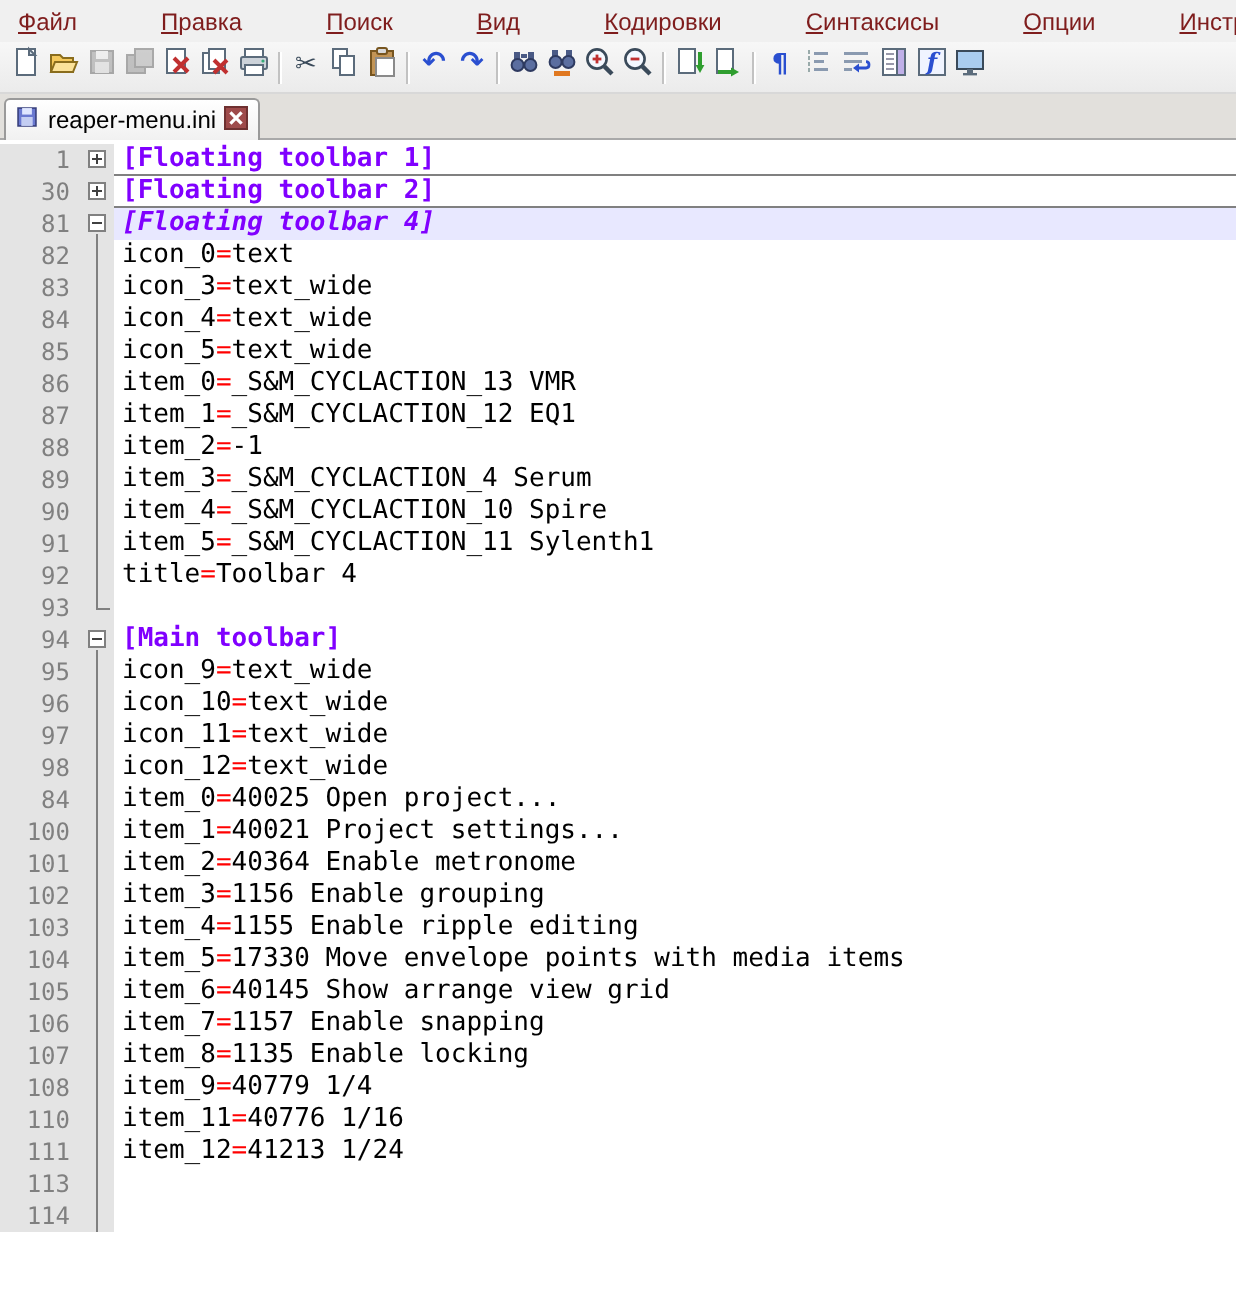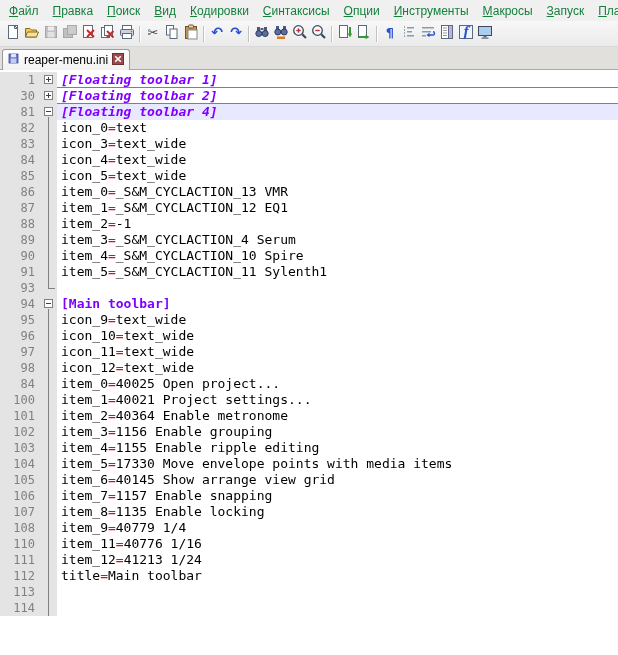--- a/index.html
+++ b/index.html
@@ -7,22 +7,22 @@
   body {
     width:618px; height:655px; overflow:hidden;
     font-family:"Liberation Sans", sans-serif;
     -webkit-font-smoothing:antialiased;
   }
   .window { width:618px; height:655px; display:flex; flex-direction:column; background:#f0f0f0; }
 
   
   .menubar {
     height:21px; flex:none; display:flex; align-items:center;
-    background:#f0f0f0; font-size:12px; color:#15803d; padding-left:2px;
-    white-space:nowrap; overflow:hidden;
+    background:#f0f0f0; font-size:12px; color:#7f1d1d; padding-left:2px;
+    white-space:nowrap; overflow:hidden;gap:28px;
   }
   .mitem { padding:2px 7px; cursor:default; }
   .mitem u { text-decoration:underline; }
 
   
   .toolbar {
     height:26px; flex:none; display:flex; align-items:center;
     background:linear-gradient(#f7f7f7,#ebebeb); border-bottom:1px solid #d8d8d8;
     padding-left:3px;
   }
@@ -59,21 +59,21 @@
   .fbox { position:absolute; left:3px; top:3px; }
   .vl { position:absolute; left:7px; width:1px; background:var(--fold-color,#808080); }
   .vl-full { top:0; bottom:0; }
   .vl-b { top:13px; bottom:0; }
   .vl-t { top:0; height:8px; }
   .hl { position:absolute; left:7px; right:2px; top:8px; height:1px; background:var(--fold-color,#808080); }
   .code { flex:1; padding-left:4px; font-size:13px; color:var(--txt-color,#000); }
   .sec { color:var(--sec-color,#8000ff); font-weight:bold; }
   .eq  { color:var(--eq-color,#ff0000); }
   .row.current .code { background:var(--cur-bg,#e8e8ff);font-style:italic; }
-  .row.collapsed .code { box-shadow: inset 0 -1px 0 var(--fold-color,#808080); font-style: italic; }
+  .row.collapsed .code { box-shadow: inset 0 -1px 0 var(--fold-color,#808080); }
 </style>
 </head>
 <body>
 
 <div class="window">
 
   <div class="menubar" id="menubar">
       <span class="mitem"><u>Ф</u>айл</span>
       <span class="mitem"><u>П</u>равка</span>
       <span class="mitem"><u>П</u>оиск</span>
@@ -294,20 +294,21 @@
       <div class="row"><span class="ln">82</span><span class="fold"><i class="vl vl-full"></i></span><span class="code"><span>icon_0</span><span class="eq">=</span><span>text</span></span></div>
       <div class="row"><span class="ln">83</span><span class="fold"><i class="vl vl-full"></i></span><span class="code"><span>icon_3</span><span class="eq">=</span><span>text_wide</span></span></div>
       <div class="row"><span class="ln">84</span><span class="fold"><i class="vl vl-full"></i></span><span class="code"><span>icon_4</span><span class="eq">=</span><span>text_wide</span></span></div>
       <div class="row"><span class="ln">85</span><span class="fold"><i class="vl vl-full"></i></span><span class="code"><span>icon_5</span><span class="eq">=</span><span>text_wide</span></span></div>
       <div class="row"><span class="ln">86</span><span class="fold"><i class="vl vl-full"></i></span><span class="code"><span>item_0</span><span class="eq">=</span><span>_S&amp;M_CYCLACTION_13 VMR</span></span></div>
       <div class="row"><span class="ln">87</span><span class="fold"><i class="vl vl-full"></i></span><span class="code"><span>item_1</span><span class="eq">=</span><span>_S&amp;M_CYCLACTION_12 EQ1</span></span></div>
       <div class="row"><span class="ln">88</span><span class="fold"><i class="vl vl-full"></i></span><span class="code"><span>item_2</span><span class="eq">=</span><span>-1</span></span></div>
       <div class="row"><span class="ln">89</span><span class="fold"><i class="vl vl-full"></i></span><span class="code"><span>item_3</span><span class="eq">=</span><span>_S&amp;M_CYCLACTION_4 Serum</span></span></div>
       <div class="row"><span class="ln">90</span><span class="fold"><i class="vl vl-full"></i></span><span class="code"><span>item_4</span><span class="eq">=</span><span>_S&amp;M_CYCLACTION_10 Spire</span></span></div>
       <div class="row"><span class="ln">91</span><span class="fold"><i class="vl vl-full"></i></span><span class="code"><span>item_5</span><span class="eq">=</span><span>_S&amp;M_CYCLACTION_11 Sylenth1</span></span></div>
+      <div class="row"><span class="ln">92</span><span class="fold"><i class="vl vl-full"></i></span><span class="code"><span>title</span><span class="eq">=</span><span>Toolbar 4</span></span></div>
       <div class="row"><span class="ln">93</span><span class="fold"><i class="vl vl-t"></i><i class="hl"></i></span><span class="code"></span></div>
       <div class="row"><span class="ln">94</span><span class="fold"><svg class="fbox" width="9" height="9" viewBox="0 0 9 9">
             <rect x="0.5" y="0.5" width="8" height="8" fill="#ffffff" stroke="#808080"></rect>
             <line x1="2" y1="4.5" x2="7" y2="4.5" stroke="#404040" stroke-width="1"></line>
           </svg><i class="vl vl-b"></i></span><span class="code"><span class="sec">[Main toolbar]</span></span></div>
       <div class="row"><span class="ln">95</span><span class="fold"><i class="vl vl-full"></i></span><span class="code"><span>icon_9</span><span class="eq">=</span><span>text_wide</span></span></div>
       <div class="row"><span class="ln">96</span><span class="fold"><i class="vl vl-full"></i></span><span class="code"><span>icon_10</span><span class="eq">=</span><span>text_wide</span></span></div>
       <div class="row"><span class="ln">97</span><span class="fold"><i class="vl vl-full"></i></span><span class="code"><span>icon_11</span><span class="eq">=</span><span>text_wide</span></span></div>
       <div class="row"><span class="ln">98</span><span class="fold"><i class="vl vl-full"></i></span><span class="code"><span>icon_12</span><span class="eq">=</span><span>text_wide</span></span></div>
       <div class="row"><span class="ln">84</span><span class="fold"><i class="vl vl-full"></i></span><span class="code"><span>item_0</span><span class="eq">=</span><span>40025 Open project...</span></span></div>
@@ -315,18 +316,17 @@
       <div class="row"><span class="ln">101</span><span class="fold"><i class="vl vl-full"></i></span><span class="code"><span>item_2</span><span class="eq">=</span><span>40364 Enable metronome</span></span></div>
       <div class="row"><span class="ln">102</span><span class="fold"><i class="vl vl-full"></i></span><span class="code"><span>item_3</span><span class="eq">=</span><span>1156 Enable grouping</span></span></div>
       <div class="row"><span class="ln">103</span><span class="fold"><i class="vl vl-full"></i></span><span class="code"><span>item_4</span><span class="eq">=</span><span>1155 Enable ripple editing</span></span></div>
       <div class="row"><span class="ln">104</span><span class="fold"><i class="vl vl-full"></i></span><span class="code"><span>item_5</span><span class="eq">=</span><span>17330 Move envelope points with media items</span></span></div>
       <div class="row"><span class="ln">105</span><span class="fold"><i class="vl vl-full"></i></span><span class="code"><span>item_6</span><span class="eq">=</span><span>40145 Show arrange view grid</span></span></div>
       <div class="row"><span class="ln">106</span><span class="fold"><i class="vl vl-full"></i></span><span class="code"><span>item_7</span><span class="eq">=</span><span>1157 Enable snapping</span></span></div>
       <div class="row"><span class="ln">107</span><span class="fold"><i class="vl vl-full"></i></span><span class="code"><span>item_8</span><span class="eq">=</span><span>1135 Enable locking</span></span></div>
       <div class="row"><span class="ln">108</span><span class="fold"><i class="vl vl-full"></i></span><span class="code"><span>item_9</span><span class="eq">=</span><span>40779 1/4</span></span></div>
       <div class="row"><span class="ln">110</span><span class="fold"><i class="vl vl-full"></i></span><span class="code"><span>item_11</span><span class="eq">=</span><span>40776 1/16</span></span></div>
       <div class="row"><span class="ln">111</span><span class="fold"><i class="vl vl-full"></i></span><span class="code"><span>item_12</span><span class="eq">=</span><span>41213 1/24</span></span></div>
-      <div class="row"><span class="ln">112</span><span class="fold"><i class="vl vl-full"></i></span><span class="code"><span>title</span><span class="eq">=</span><span>Main toolbar</span></span></div>
       <div class="row"><span class="ln">113</span><span class="fold"><i class="vl vl-full"></i></span><span class="code"></span></div>
       <div class="row"><span class="ln">114</span><span class="fold"><i class="vl vl-full"></i></span><span class="code"></span></div>
     </div>
 
 </div>
 
 </body></html>

